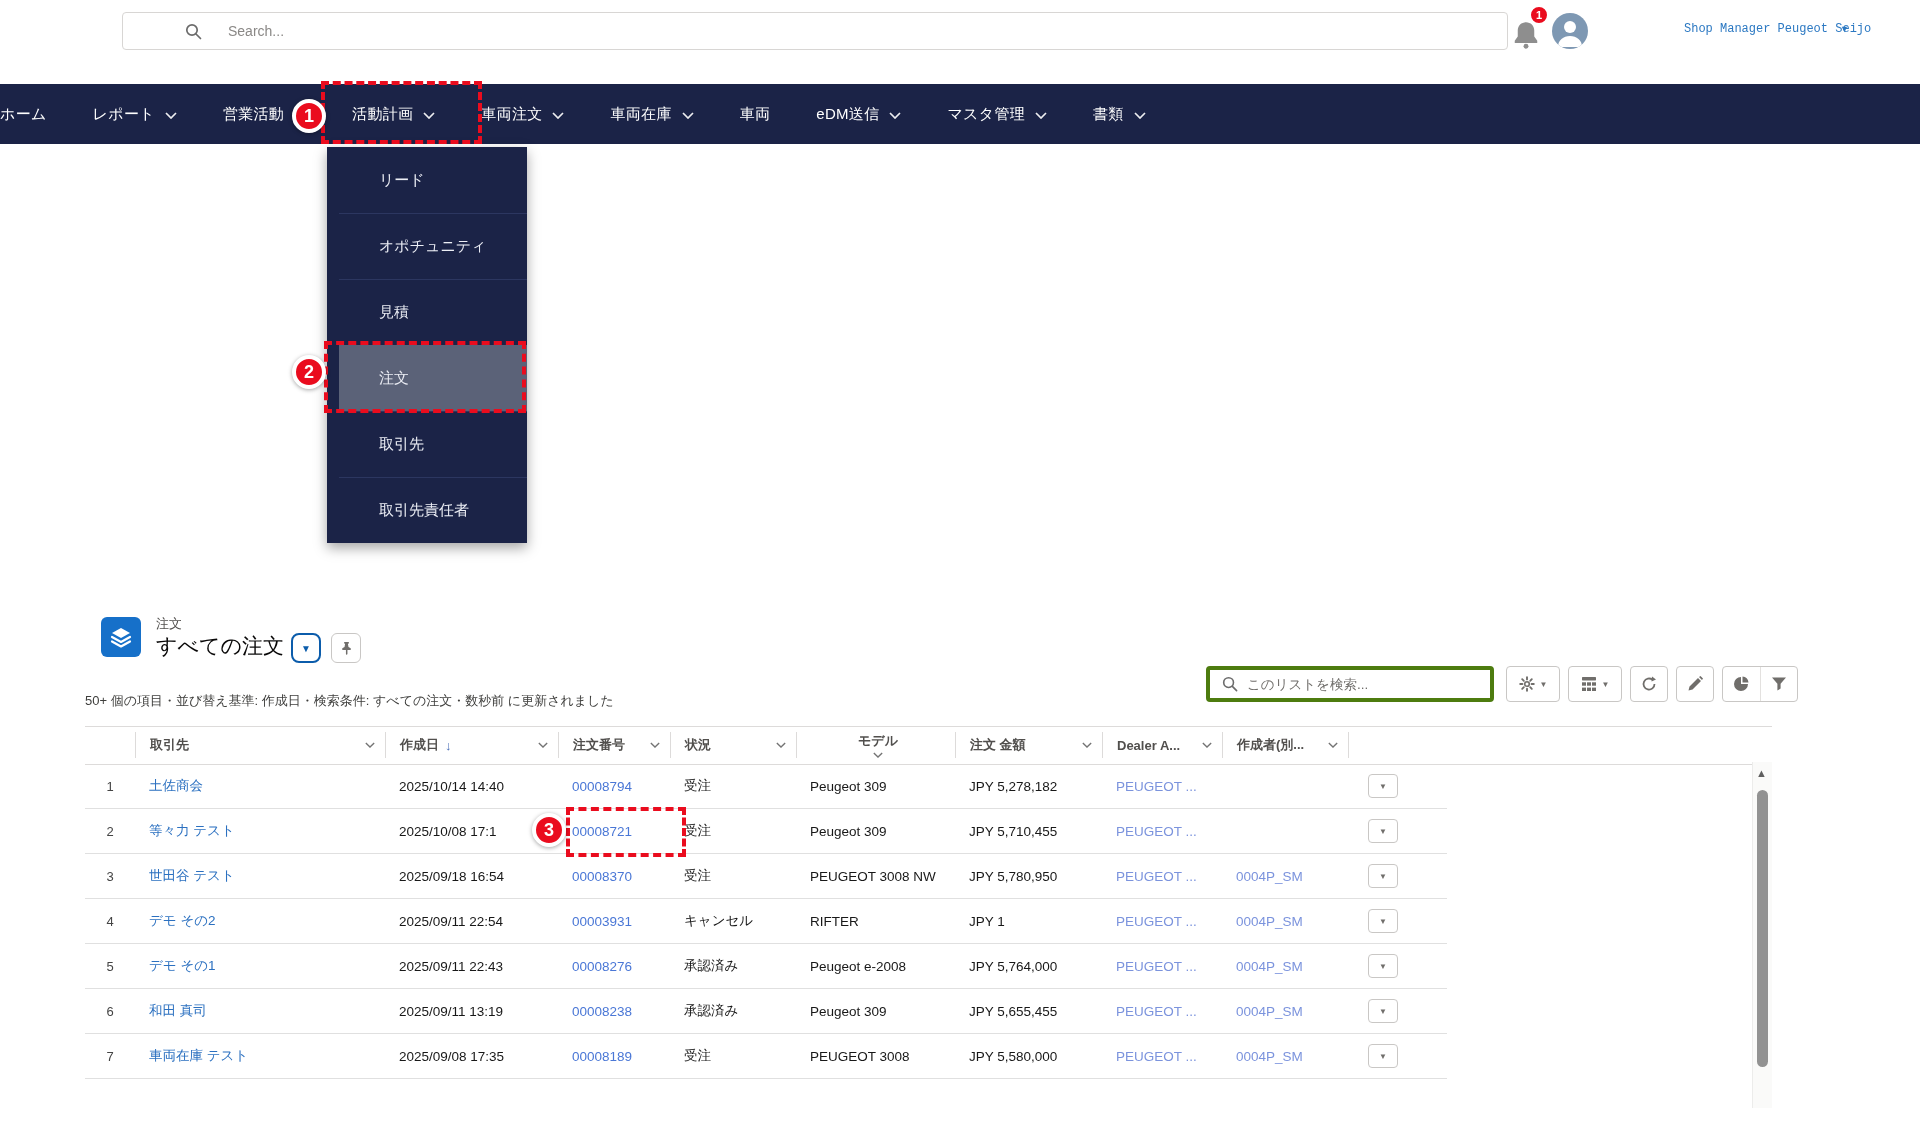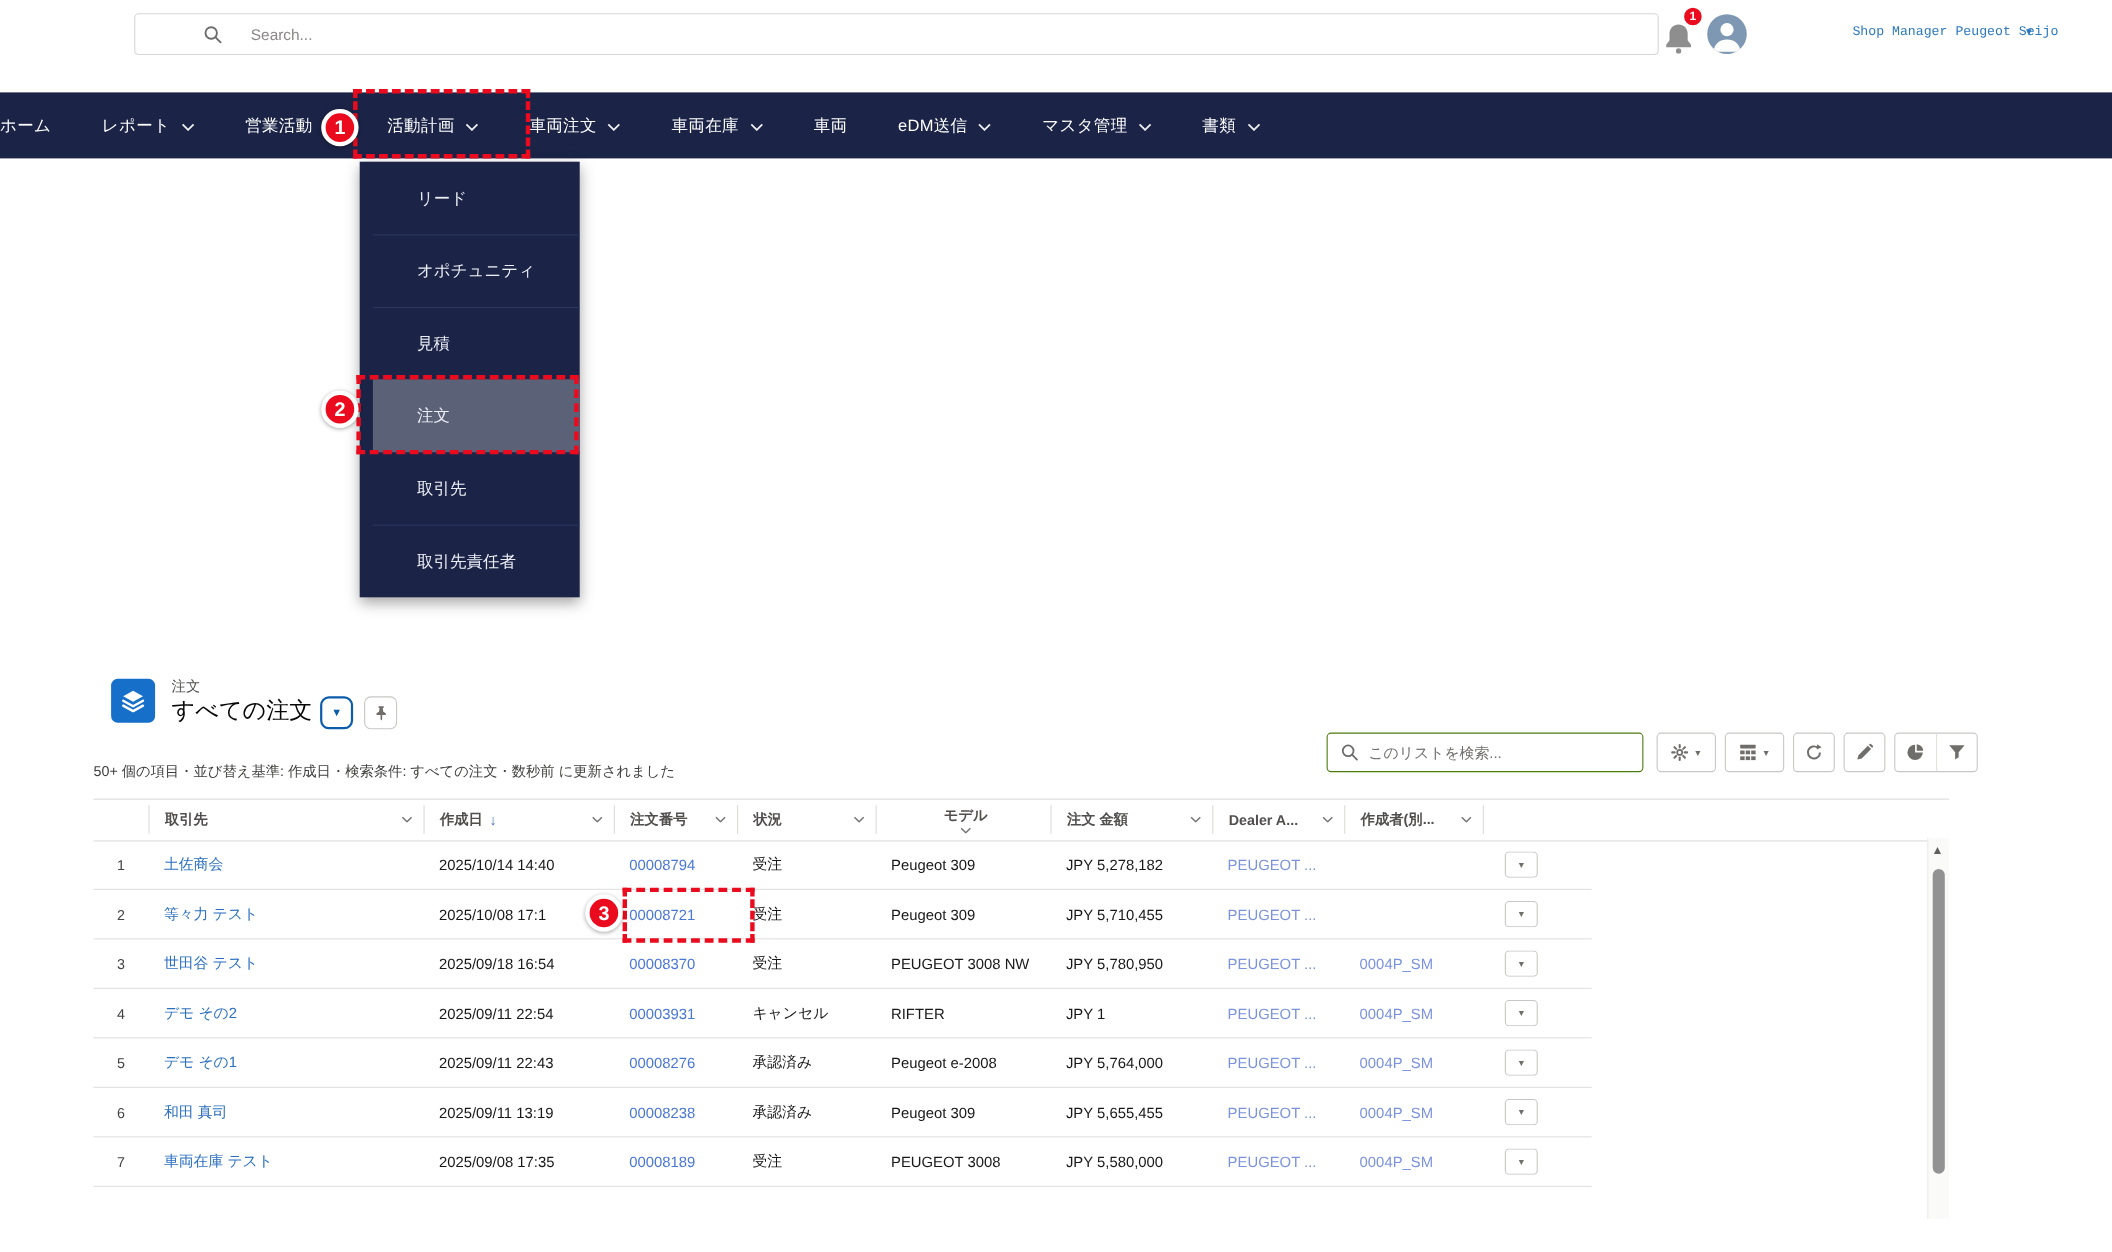--- a/index.html
+++ b/index.html
@@ -53,21 +53,21 @@
   .list-title{ left:156px; top:632px; font-size:21px; color:#080707; }
   .title-select{ left:291px; top:633px; width:30px; height:30px; border-radius:8px;
     border:2px solid var(--accent); background:#fff; display:flex; align-items:center;
     justify-content:center; font-size:10px; color:var(--accent); cursor:pointer; }
   .pin-btn{ left:331px; top:633px; width:30px; height:30px; border-radius:6px;
     border:1px solid #c9c7c5; background:#fff; display:flex; align-items:center;
     justify-content:center; cursor:pointer; color:var(--icon-gray); }
   .meta{ left:85px; top:692px; font-size:13px; color:#3e3e3c; }
 
   
-  .list-search{ left:1206px; top:666px; width:288px; height:36px; border:1px solid #4d7c0f;
+  .list-search{ left:1206px; top:666px; width:288px; height:36px; border:4px solid #4d7c0f;
     border-radius:4px; background:#fff; display:flex; align-items:center; padding-left:12px; gap:9px; }
   .list-search input{ border:none; outline:none; font-size:13.5px; color:#444; width:220px;
     font-family:"Liberation Sans", sans-serif; }
   .list-search input::placeholder{ color:#706e6b; }
   .tbtn{ position:absolute; top:666px; height:36px; background:#fff; border:1px solid #c9c7c5;
     border-radius:4px; display:flex; align-items:center; justify-content:center;
     color:var(--icon-gray); cursor:pointer; gap:5px; }
   .tbtn .mini-caret{ font-size:8px; color:var(--icon-gray); }
   .btn-group{ position:absolute; top:666px; left:1722px; width:76px; height:36px;
     border:1px solid #c9c7c5; border-radius:4px; background:#fff; display:flex; }

